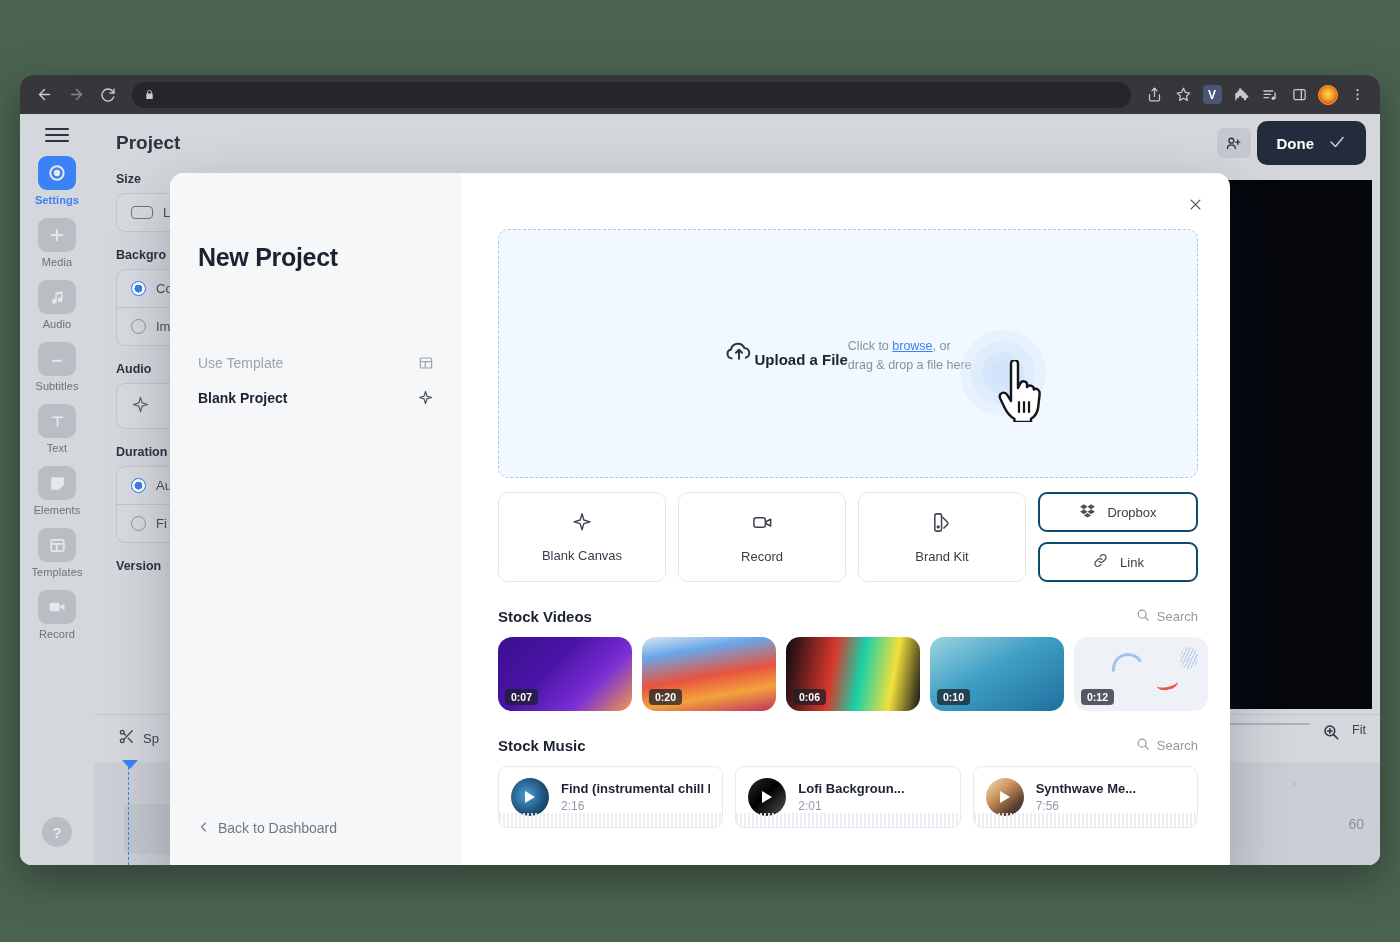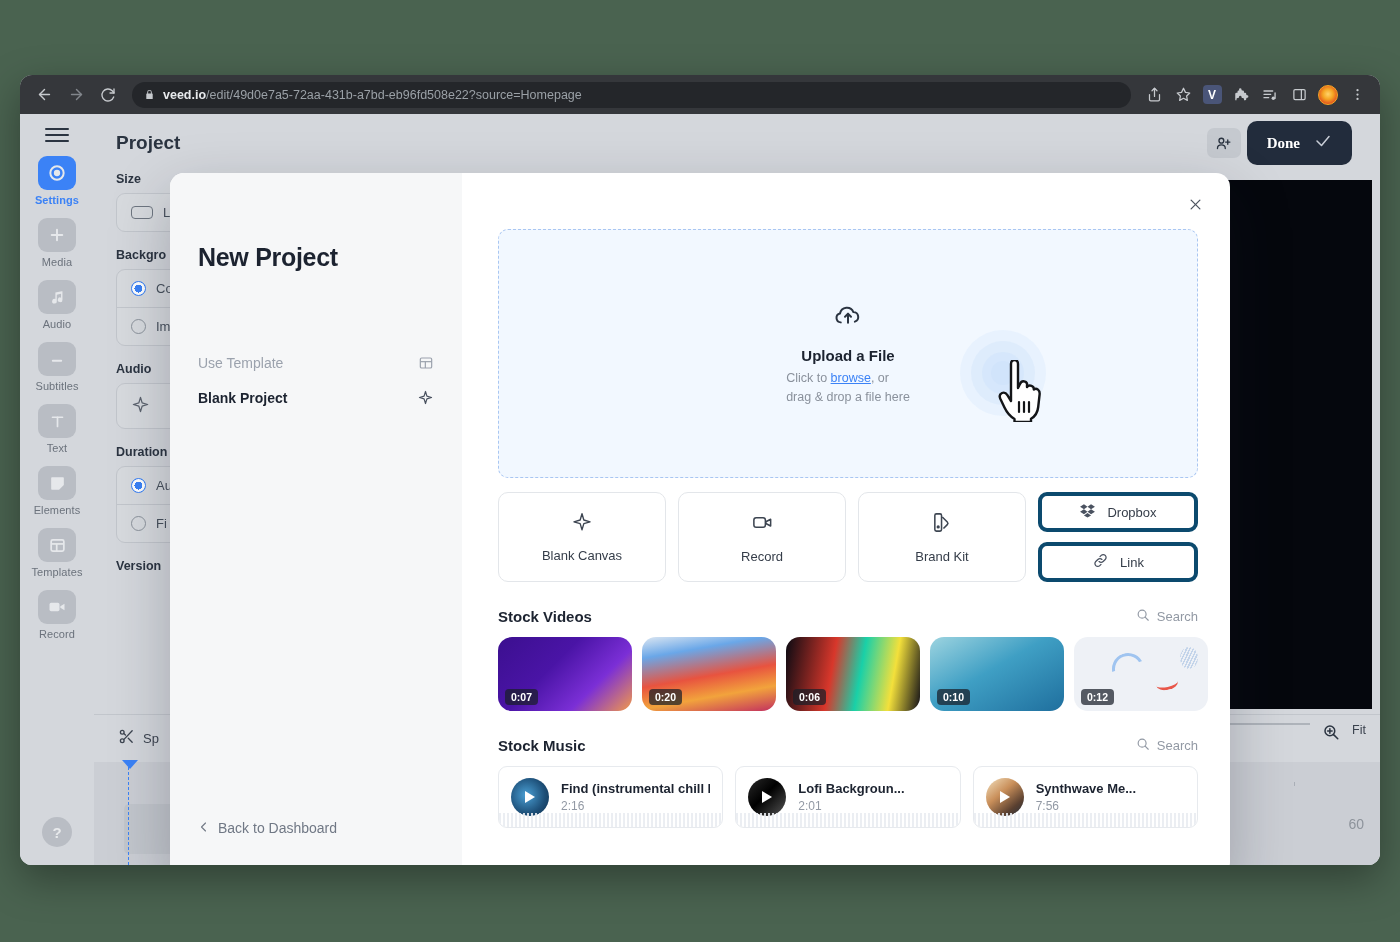--- a/index.html
+++ b/index.html
@@ -114,21 +114,21 @@
   #track { position: absolute; left: 30px; top: 42px; width: 1000px; height: 50px; background: #c2c6cc; border-radius: 5px; }
   #zoom-controls {
     position: absolute; right: 14px; top: 8px; display: flex; align-items: flex-start; gap: 12px;
   }
   #zoom-slider { width: 96px; height: 2px; background: #aeb3ba; position: relative; }
   #zoom-knob { position:absolute; left: -6px; top: -5px; width: 12px; height: 12px; border-radius: 50%; border: 2.5px solid #3b82f6; background: #d4d7dc; }
   #fit-label { font-size: 12.5px; color: #39414d; }
   #tick-60 { position: absolute; right: 16px; top: 54px; font-size: 14px; color: #8d939b; }
 
   
-  #app-header { position: absolute; right: 0; top: 0; width: 500px; height: 58px; display: flex; align-items: center; justify-content: flex-end; gap: 6px; padding-right: 28px; font-family: Liberation Serif, serif; }
+  #app-header { position: absolute; right: 0; top: 0; width: 500px; height: 58px; display: flex; align-items: center; justify-content: flex-end; gap: 6px; padding-right: 14px; }
   #invite-btn { width: 34px; height: 30px; border-radius: 7px; background: #c5c9cf; display:flex; align-items:center; justify-content:center; color:#2b3441; }
   #done-btn {
     height: 44px; padding: 0 20px; border-radius: 10px; background: #222c3c; color: #fff;
     display: flex; align-items: center; gap: 14px; font-size: 15px; font-weight: 600;
   }
   #canvas-preview { position: absolute; right: 8px; top: 66px; width: 144px; height: 529px; background: #05070d; }
 
   
   #modal {
     position: absolute; left: 150px; top: 59px; width: 1060px; height: 703px;
@@ -155,39 +155,39 @@
 
   #modal-right { flex: 1; padding: 38px 32px 0 36px; position: relative; overflow: hidden; }
   #modal-close {
     position: absolute; right: 22px; top: 18px; width: 26px; height: 26px;
     display:flex; align-items:center; justify-content:center; color: #4d545f;
   }
 
   #dropzone {
     margin-top: 18px; height: 249px; border: 1.6px dashed #a9c6f2; border-radius: 10px;
     background: #f2f8ff; position: relative;
-    display: flex; flex-direction: column; align-items: center; justify-content: center;
+    display: flex; align-items: center; justify-content: center;
   }
   #upload-title { font-size: 15px; font-weight: 600; color: #1c2330; margin-top: 12px; }
   #upload-sub { font-size: 12.5px; color: #8a919c; text-align: left; line-height: 1.5; margin-top: 5px; }
   #browse-link { color: #3b82f6; text-decoration: underline; }
   #ripple { position: absolute; left: 461px; top: 100px; width: 86px; height: 86px; }
   .ring { position: absolute; border-radius: 50%; background: #cfe3fb; opacity: .6; }
   #cursor-hand { position: absolute; left: 498px; top: 130px; width: 44px; height: 62px; }
 
   #actions { display: flex; gap: 12px; margin-top: 14px; }
   .action-card {
     flex: 1; height: 90px; border: 1px solid #e3e6ea; border-radius: 10px;
     display: flex; flex-direction: column; align-items: center; justify-content: center; gap: 11px;
     color: #3d4551; background: #fff;
   }
   .action-card .ac-label { font-size: 13px; color: #353d49; }
   #side-actions { width: 160px; display: flex; flex-direction: column; gap: 10px; flex: none; }
   .side-btn {
-    height: 40px; border: 4px solid #0c4a6e; border-radius: 9px; background: #fff;
+    height: 40px; border: 2px solid #0c4a6e; border-radius: 9px; background: #fff;
     display: flex; align-items: center; justify-content: center; gap: 11px;
     font-size: 13px; color: #353d49;
   }
 
   .sec-head { display: flex; align-items: center; justify-content: space-between; margin: 26px 0 12px; }
   .sec-head h3 { font-size: 15px; font-weight: 700; color: #1c2330; }
   .search-btn { display: flex; align-items: center; gap: 7px; font-size: 13px; color: #9299a4; }
 
   #videos { display: flex; gap: 10px; }
   .vid {
@@ -251,21 +251,20 @@
           <polyline points="21 3 21 9 15 9"></polyline>
           <path d="M20.49 15a9 9 0 1 1-2.12-9.36L21 9"></path>
         </svg>
     </div>
     <div id="omnibox">
       <span class="lock">
         <svg width="11" height="11" viewBox="0 0 24 24" fill="currentColor">
             <path d="M12 2a5 5 0 0 0-5 5v3H6a1 1 0 0 0-1 1v10a1 1 0 0 0 1 1h12a1 1 0 0 0 1-1V11a1 1 0 0 0-1-1h-1V7a5 5 0 0 0-5-5zm0 2a3 3 0 0 1 3 3v3H9V7a3 3 0 0 1 3-3z"></path>
           </svg>
       </span>
-      <span id="url-text"><b>veed.io</b>/edit/49d0e7a5-72aa-431b-a7bd-eb96fd508e22?source=Homepage</span>
     </div>
     <div id="toolbar-right">
       <div class="tb-icon">
         <svg width="15" height="15" viewBox="0 0 24 24" fill="none" stroke="currentColor" stroke-width="2" stroke-linecap="round" stroke-linejoin="round">
             <path d="M4 12v8a2 2 0 0 0 2 2h12a2 2 0 0 0 2-2v-8"></path>
             <polyline points="16 6 12 2 8 6"></polyline>
             <line x1="12" y1="2" x2="12" y2="15"></line>
           </svg>
       </div>
       <div class="tb-icon">

